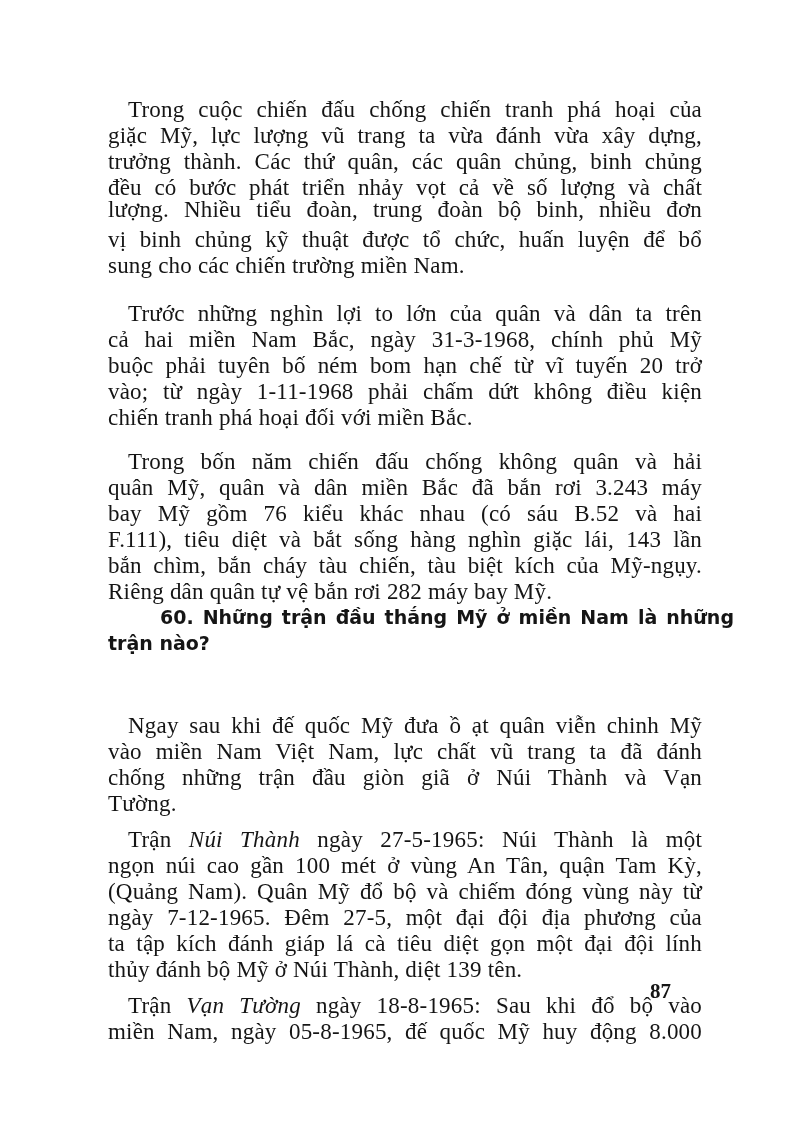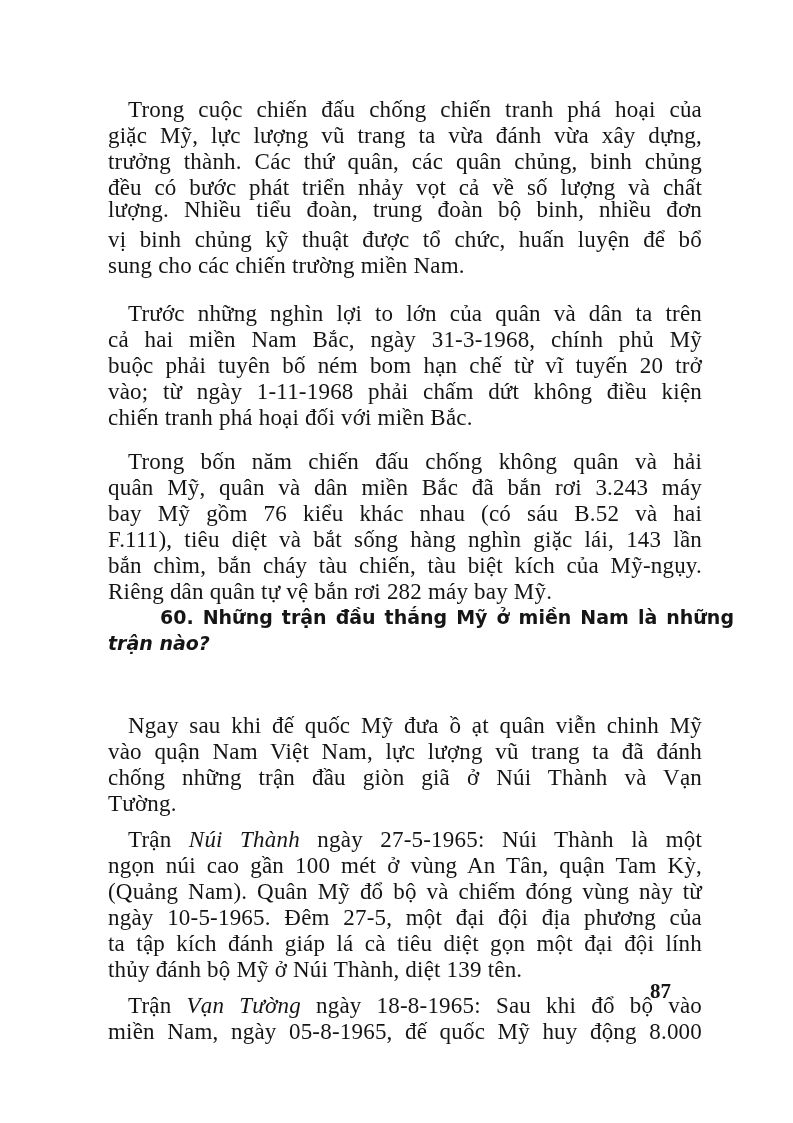--- a/index.html
+++ b/index.html
@@ -26,21 +26,21 @@
     width: 594px;
     font-family: "DejaVu Sans", "Liberation Sans", sans-serif;
     font-weight: bold;
     font-size: 19px;
     line-height: 26px;
     white-space: nowrap;
     text-align: justify;
     text-align-last: justify;
   }
   .heading.indent { left: 128px; width: 574px; margin-left: 32px; }
-  .heading.last { text-align-last: left; font-style: italic; }
+  .heading.last { text-align-last: left; }
   .page-number {
     position: absolute;
     left: 650px;
     top: 979px;
     font-family: "Liberation Serif", "DejaVu Serif", serif;
     font-weight: bold;
     font-size: 21px;
   }
   i { font-style: italic; }
 </style>
@@ -76,34 +76,34 @@
     <div class="line last" style="top:544px">Riêng dân quân tự vệ bắn rơi 282 máy bay Mỹ.</div>
   </div>
 
   <div>
     <div class="heading indent" style="top:604px">60. Những trận đầu thắng Mỹ ở miền Nam là những</div>
     <div class="heading last" style="top:630px">trận nào?</div>
   </div>
 
   <div>
     <div class="line indent" style="top:678px">Ngay sau khi đế quốc Mỹ đưa ồ ạt quân viễn chinh Mỹ</div>
-    <div class="line" style="top:704px">vào quận Nam Việt Nam, lực lượng vũ trang ta đã đánh</div>
+    <div class="line" style="top:704px">vào miền Nam Việt Nam, lực chất vũ trang ta đã đánh</div>
     <div class="line" style="top:730px">chống những trận đầu giòn giã ở Núi Thành và Vạn</div>
     <div class="line last" style="top:756px">Tường.</div>
   </div>
 
   <div>
     <div class="line indent" style="top:792px">
       <span>Trận</span>
       <i>Núi Thành</i>
       <span>ngày 27-5-1965: Núi Thành là một</span>
     </div>
     <div class="line" style="top:818px">ngọn núi cao gần 100 mét ở vùng An Tân, quận Tam Kỳ,</div>
     <div class="line" style="top:844px">(Quảng Nam). Quân Mỹ đổ bộ và chiếm đóng vùng này từ</div>
-    <div class="line" style="top:870px">ngày 10-5-1965. Đêm 27-5, một đại đội địa phương của</div>
+    <div class="line" style="top:870px">ngày 7-12-1965. Đêm 27-5, một đại đội địa phương của</div>
     <div class="line" style="top:896px">ta tập kích đánh giáp lá cà tiêu diệt gọn một đại đội lính</div>
     <div class="line last" style="top:922px">thủy đánh bộ Mỹ ở Núi Thành, diệt 139 tên.</div>
   </div>
 
   <div>
     <div class="line indent" style="top:958px">
       <span>Trận</span>
       <i>Vạn Tường</i>
       <span>ngày 18-8-1965: Sau khi đổ bộ vào</span>
     </div>

